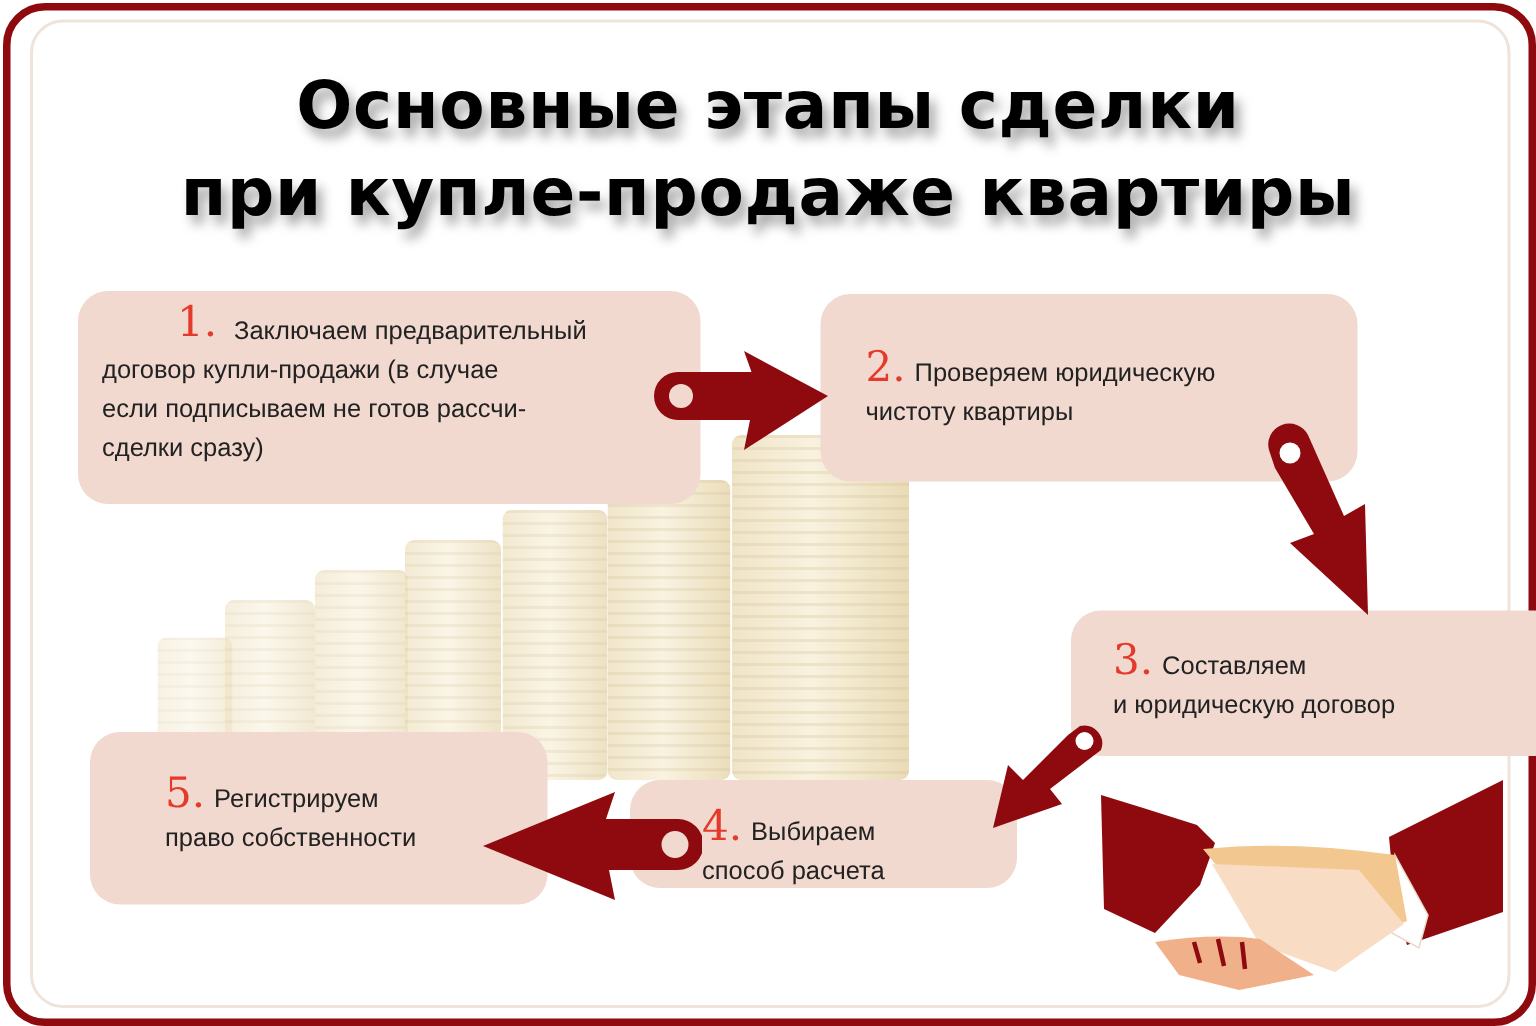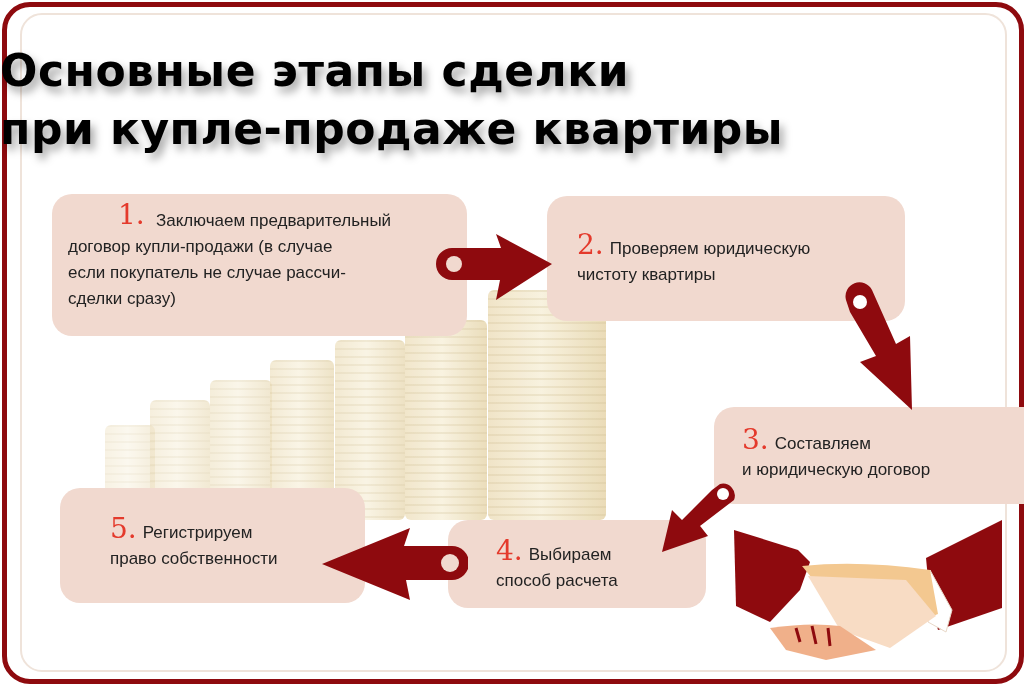--- a/index.html
+++ b/index.html
@@ -1,19 +1,19 @@
 <!DOCTYPE html>
 <html><head>
   <meta charset="utf-8">
   <style>
     html, body { margin:0; padding:0; }
     body { width:1024px; height:684px; position:relative; overflow:hidden; background:#ffffff; font-family:"Liberation Sans", sans-serif; }
     .frame { position:absolute; left:2px; top:2px; width:1012px; height:672px; border:5px solid #8e0a0e; border-radius:28px; background:#fff; }
     .inner { position:absolute; left:20px; top:13px; width:983px; height:655px; border:2px solid #efe3da; border-radius:22px; }
-    .title { position:absolute; left:0; top:42px; width:1024px; font-family:"DejaVu Sans", sans-serif; font-weight:bold; font-size:44px; line-height:58px; color:#000; text-shadow:4px 6px 8px rgba(0,0,0,0.35); letter-spacing:0.5px; }
+    .title { position:absolute; left:0; top:42px; width:1024px; text-align:center; font-family:"DejaVu Sans", sans-serif; font-weight:bold; font-size:44px; line-height:58px; color:#000; text-shadow:4px 6px 8px rgba(0,0,0,0.35); letter-spacing:0.5px; }
     .coins { position:absolute; left:100px; top:290px; width:530px; height:230px; }
     .coin { position:absolute; bottom:0; background:linear-gradient(90deg,#efe2c2,#f7efd8 45%,#eadbb5); border-radius:6px; opacity:0.85;
             background-image:repeating-linear-gradient(180deg, rgba(200,180,130,0.25) 0 2px, rgba(255,255,255,0) 2px 8px), linear-gradient(90deg,#efe2c2,#f8f1dc 45%,#e8d8b0); }
     .box { position:absolute; background:#f1d9cf; border-radius:20px; color:#222; font-size:17px; line-height:26px; box-sizing:border-box; }
     .num { color:#e43a2c; font-family:"DejaVu Serif", serif; font-size:28px; margin-right:6px; }
     .arrow { position:absolute; }
     .hands { position:absolute; left:730px; top:510px; }
   </style>
 </head>
 <body>
@@ -33,35 +33,35 @@
   <div class="coin" style="left:170px;width:64px;height:160px;opacity:0.7;"></div>
   <div class="coin" style="left:235px;width:70px;height:180px;opacity:0.75;"></div>
   <div class="coin" style="left:305px;width:82px;height:200px;opacity:0.85;"></div>
   <div class="coin" style="left:388px;width:118px;height:230px;opacity:0.9;"></div>
 </div>
 
 <div class="box" style="left:52px;top:194px;width:415px;height:142px;padding:14px 20px 0 68px;">
   <span class="num" style="position:absolute;left:66px;top:8px;">1.</span>
   <div style="padding-left:4px;margin-left:32px;">Заключаем предварительный</div>
   <div style="margin-left:-52px">договор купли-продажи (в случае</div>
-  <div style="margin-left:-52px">если покупатель не случае рассчи-</div>
+  <div style="margin-left:-52px">если подписываем не готов рассчи-</div>
   <div style="margin-left:-52px">сделки сразу)</div>
 </div>
 
 <div class="box" style="left:547px;top:196px;width:358px;height:125px;padding:36px 16px 0 30px;">
   <span class="num">2.</span><span>Проверяем юридическую</span>
   <div>чистоту квартиры</div>
 </div>
 
 <div class="box" style="left:714px;top:407px;width:340px;height:97px;padding:20px 10px 0 28px;">
   <span class="num">3.</span><span>Составляем</span>
   <div>и юридическую договор</div>
 </div>
 
-<div class="box" style="left:448px;top:520px;width:258px;height:88px;padding:18px 14px 0 48px;">
+<div class="box" style="left:420px;top:520px;width:258px;height:72px;padding:18px 14px 0 48px;">
   <span class="num">4.</span><span>Выбираем</span>
   <div>способ расчета</div>
 </div>
 
 <div class="box" style="left:60px;top:488px;width:305px;height:115px;padding:28px 10px 12px 50px;">
   <span class="num">5.</span><span>Регистрируем</span>
   <div>право собственности</div>
 </div>
 
 <svg class="arrow" style="left:436px;top:228px;" width="120" height="80" viewBox="0 0 120 80">

